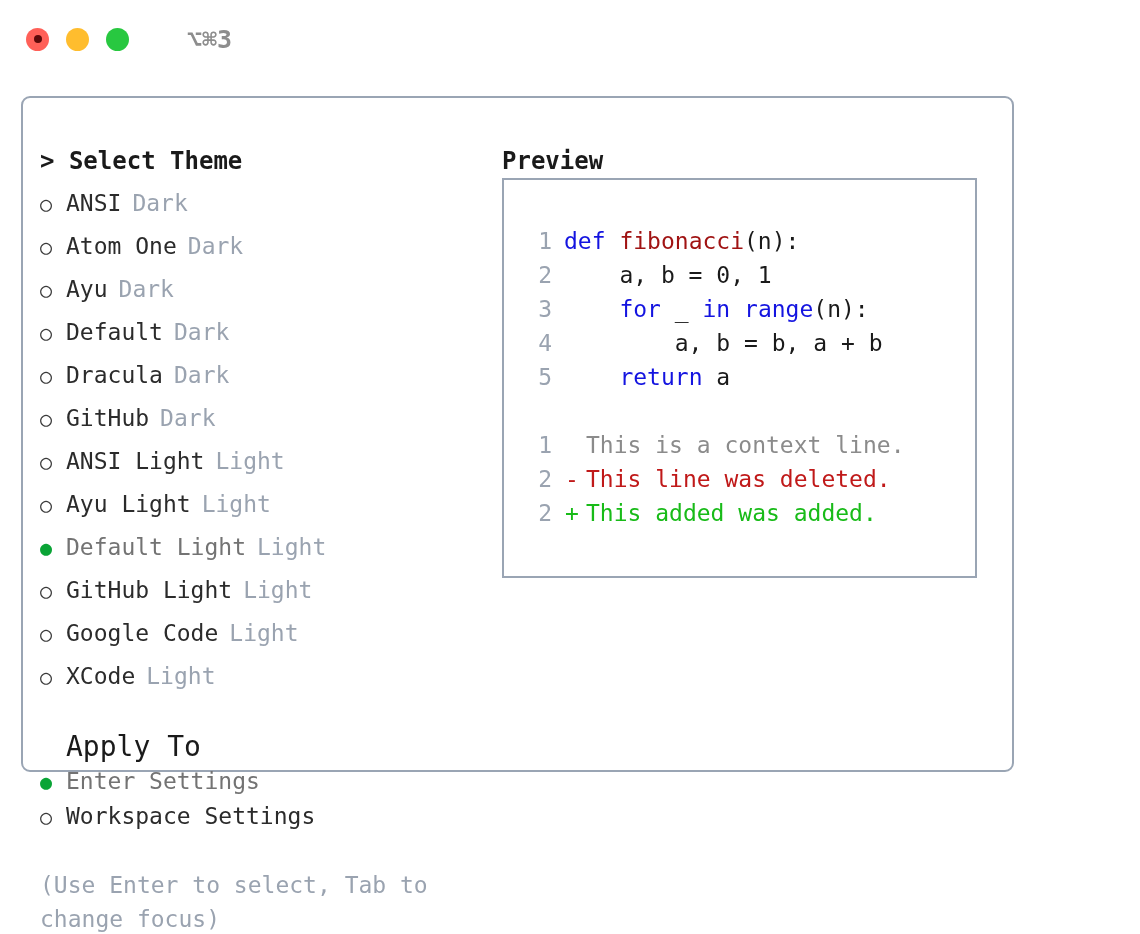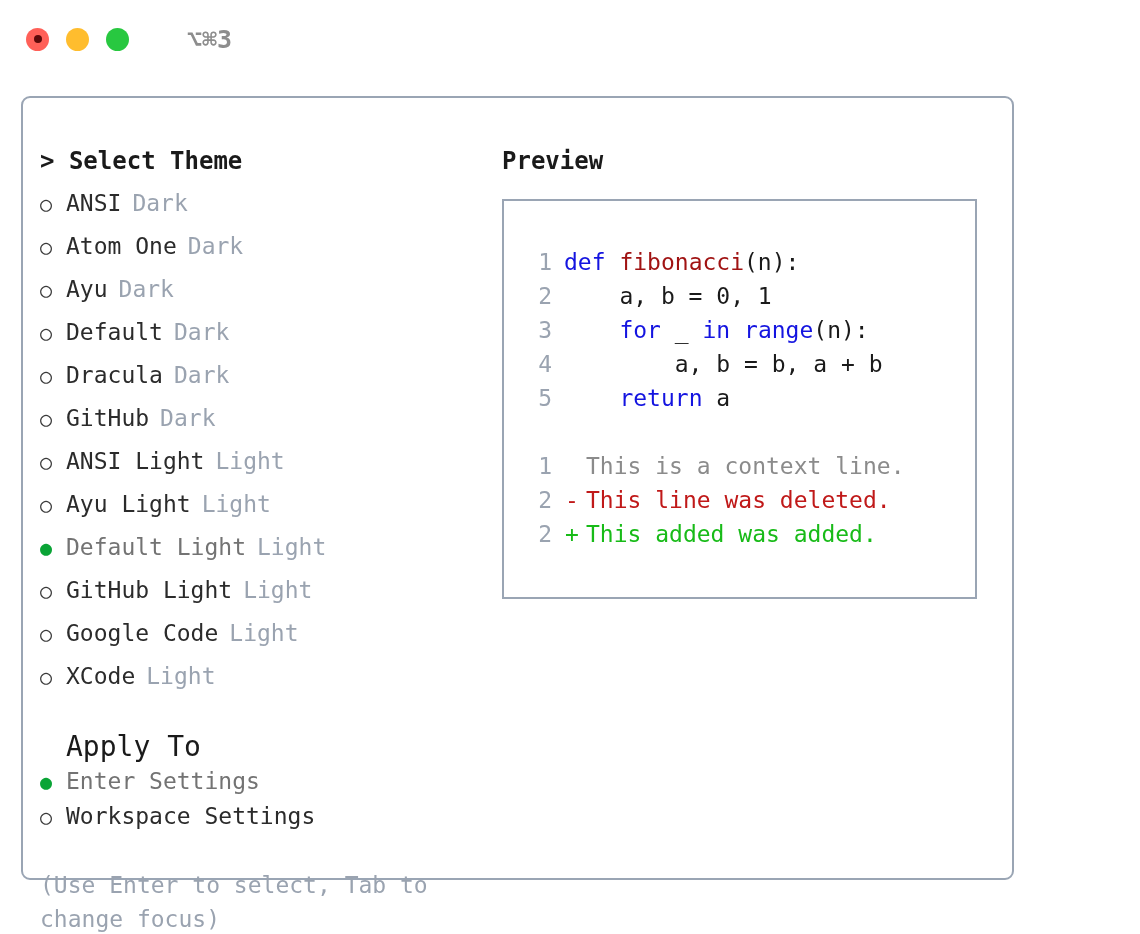--- a/index.html
+++ b/index.html
@@ -63,21 +63,21 @@
     letter-spacing: 0px;
     line-height: 1;
   }
 
   
   .window {
     position: absolute;
     left: 21px;
     top: 96px;
     width: 993px;
-    height: 784px;
+    height: 676px;
     border: 2px solid #9aa5b4;
     border-radius: 9px;
     box-sizing: border-box;
     background: #ffffff;
   }
 
   .cols {
     position: absolute;
     left: 0; top: 0;
     width: 100%;
@@ -147,21 +147,20 @@
     position: absolute;
     left: 479px;
     top: 46px;
     width: 490px;
   }
   .preview-title {
     font-size: 24px;
     font-weight: bold;
     color: #1a1a1a;
     line-height: 34px;
-    margin-bottom: 21px;
     white-space: pre;
   }
   .preview-box {
     border: 2px solid #9aa5b4;
     width: 475px;
     height: 400px;
     box-sizing: border-box;
     background: #ffffff;
     padding: 44px 0 0 18px;
   }

